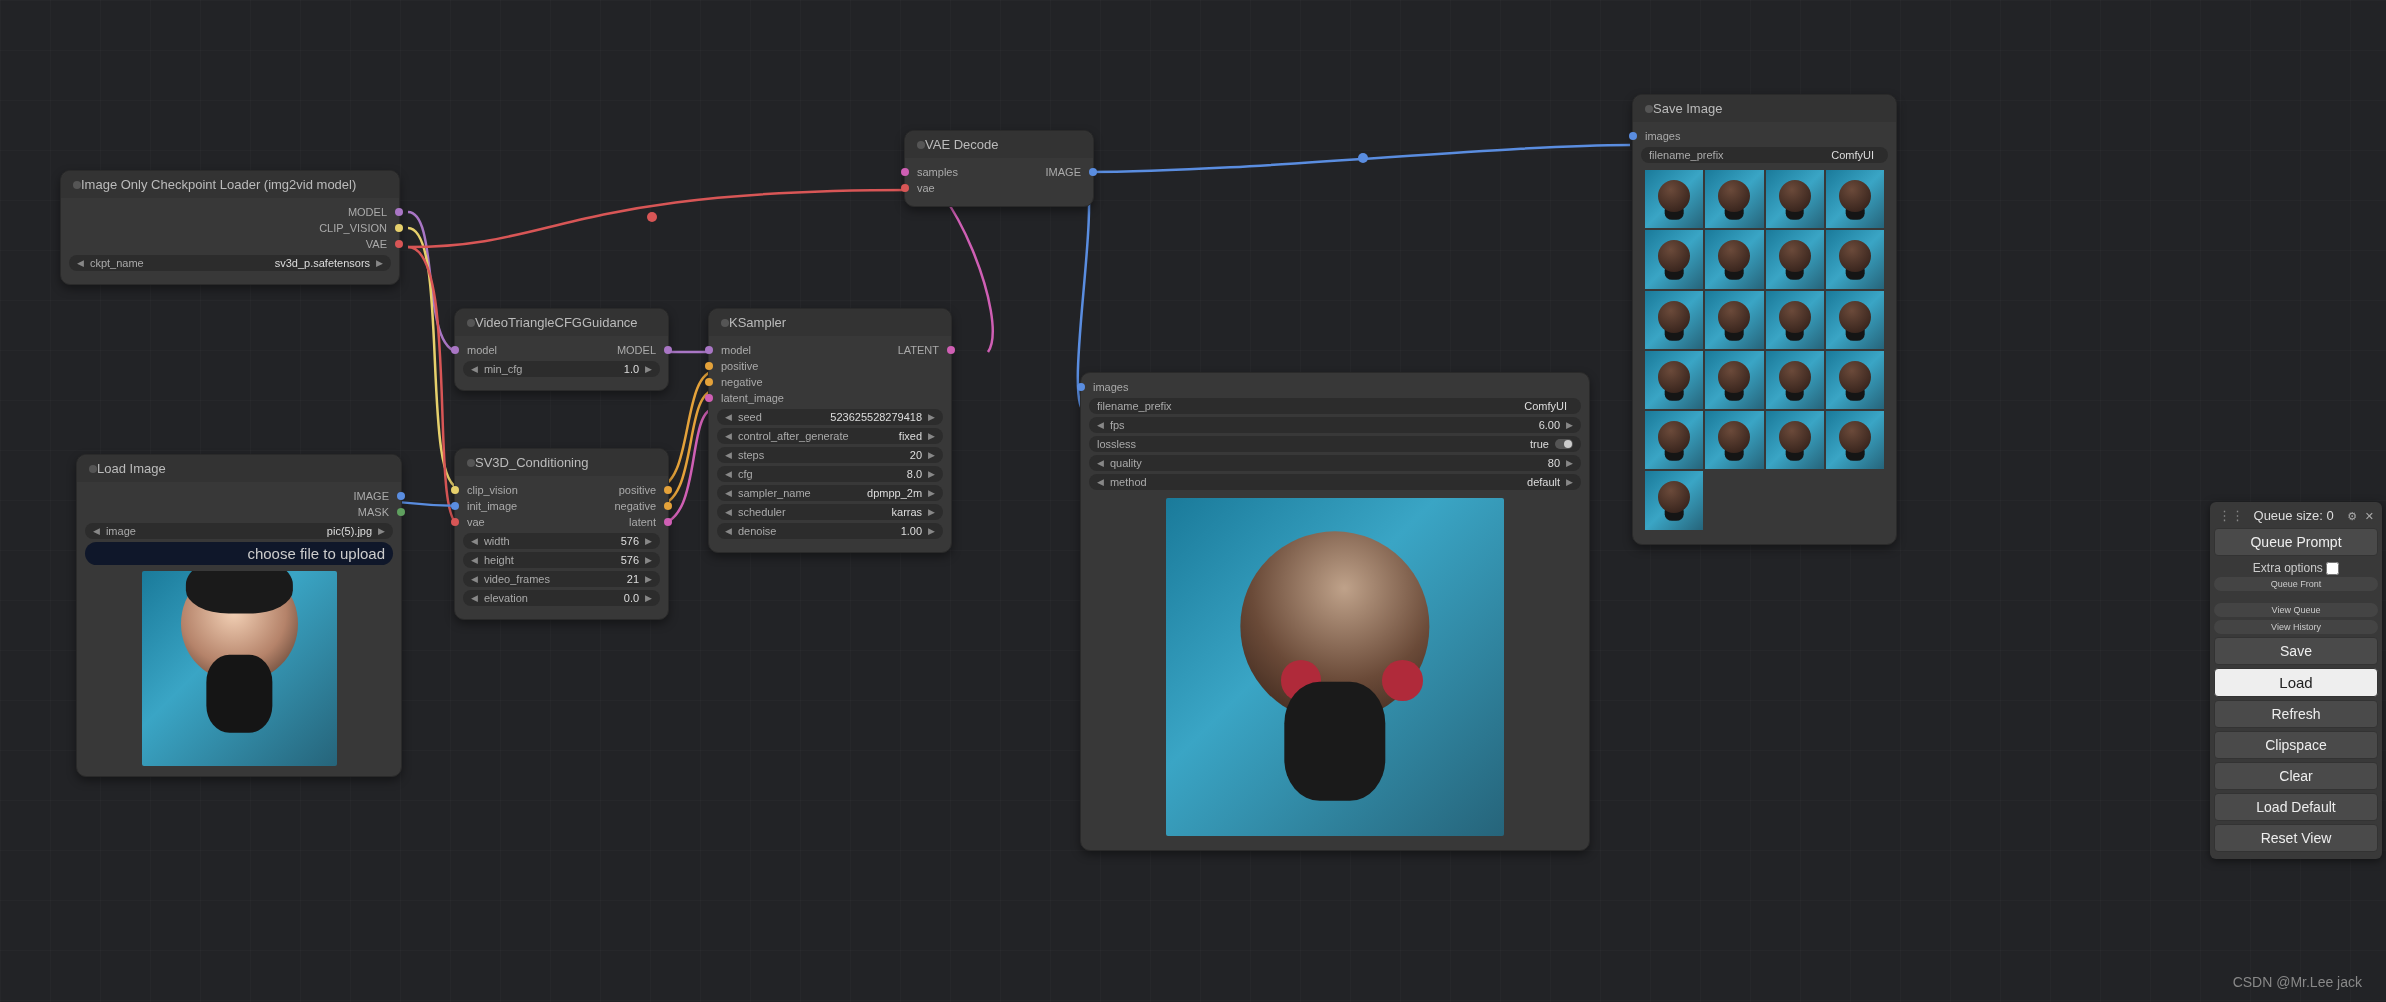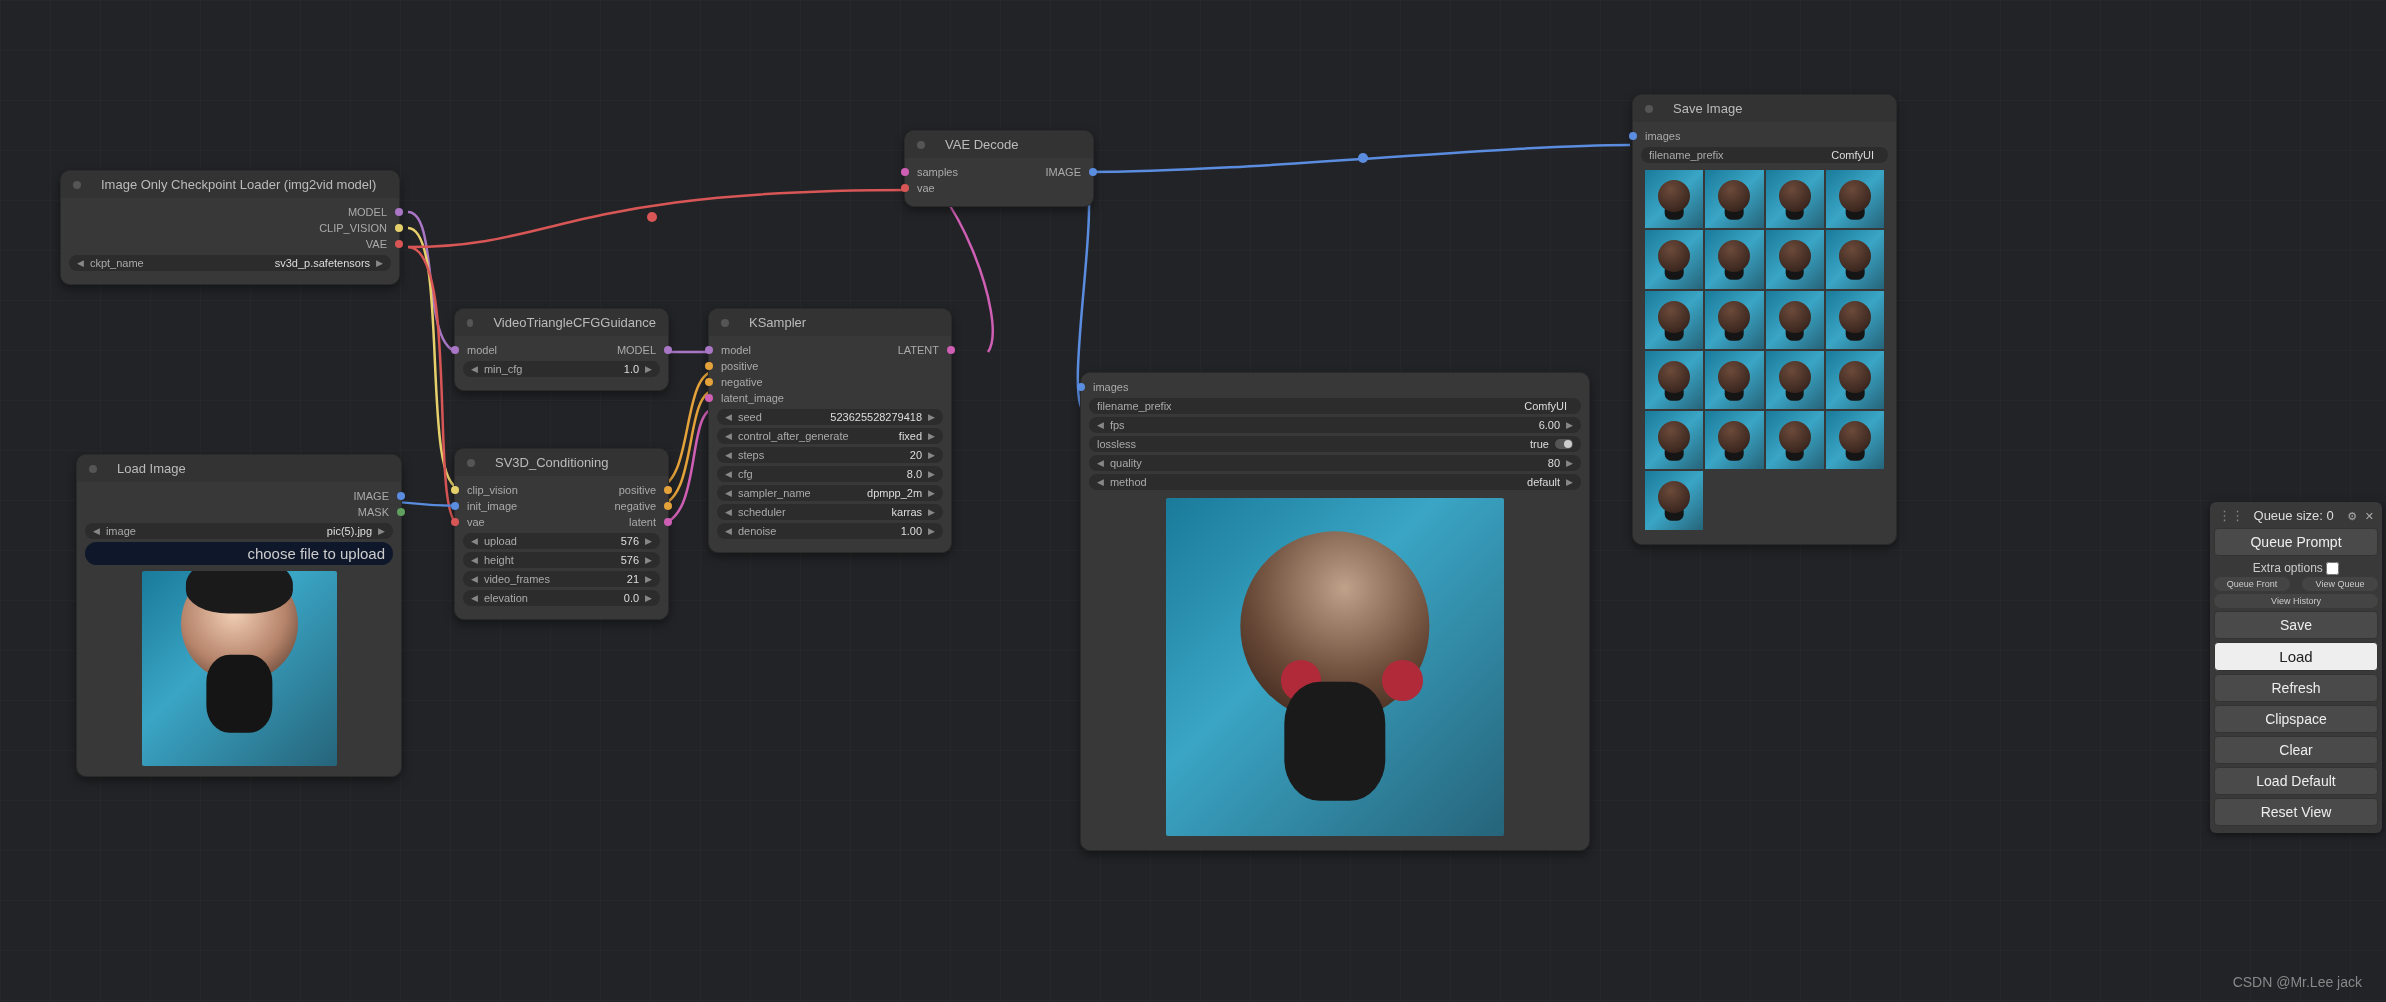--- a/index.html
+++ b/index.html
@@ -22,21 +22,21 @@
   position: absolute;
   background: #383838;
   border: 1px solid #2a2a2a;
   border-radius: 10px;
   box-shadow: 0 4px 10px rgba(0,0,0,0.4);
 }
 .node-titlebar {
   background: #333;
   border-radius: 10px 10px 0 0;
   padding: 6px 12px;
-  display: flex; align-items: center; gap: 20px;
+  display: flex; align-items: center; gap: 0;
 }
 .node-titlebar .dot { width: 8px; height: 8px; border-radius: 50%; background: #555; }
 .node-titlebar .title { color: #bbb; font-size: 13px; }
 .node-body { padding: 6px 8px 10px; }
 .port-row { display: flex; justify-content: space-between; align-items: center; padding: 2px 4px; font-size: 11px; position: relative; }
 .port-label { color: #aaa; }
 .port-dot { width: 8px; height: 8px; border-radius: 50%; position: absolute; top: 50%; transform: translateY(-50%); }
 .port-dot.in { left: -12px; }
 .port-dot.out { right: -12px; }
 .widget {
@@ -90,21 +90,21 @@
   box-shadow: 0 2px 8px rgba(0,0,0,0.5);
 }
 .side-row { display: flex; justify-content: space-between; align-items: center; padding: 2px 4px; }
 .grip { color: #888; }
 .icons span { color: #aaa; margin-left: 4px; font-size: 11px; }
 .big-btn {
   background: #4a4a4a; border: 1px solid #333; border-radius: 4px;
   text-align: center; padding: 5px 4px; margin: 3px 0; font-size: 14px; color: #eee;
 }
 .big-btn.selected { background: #eee; color: #222; font-size: 15px; }
-.pill-row { display: flex; gap: 12px; }
+.pill-row { display: flex; gap: 12px; flex-direction: column; }
 .pill { flex: 1; background: #444; border-radius: 10px; font-size: 9px; text-align: center; padding: 2px 4px; color: #ccc; }
 .extra { text-align: center; font-size: 12px; color: #ccc; padding: 2px 0; }
 .extra input { vertical-align: middle; }
 .watermark { position: absolute; right: 24px; bottom: 12px; color: #888; font-size: 14px; }
 
 
 .tog { width: 18px; height: 10px; border-radius: 5px; background: #555; position: relative; display: inline-block; }
 .tog::after { content:''; position:absolute; right:1px; top:1px; width:8px; height:8px; border-radius:50%; background:#ccc; }
 </style>
 </head>
@@ -245,21 +245,21 @@
         <span class="port-dot out" style="background:#e4a23a"></span>
       </div>
     <div class="port-row">
         <span class="port-dot in" style="background:#d85656"></span>
         <span class="port-label">vae</span>
         <span class="port-label">latent</span>
         <span class="port-dot out" style="background:#cf5fb4"></span>
       </div>
     <div class="widget">
         <span class="arrow">◀</span>
-        <span class="wlabel">upload</span>
+        <span class="wlabel">width</span>
         <span class="wval">576</span>
         <span class="arrow">▶</span>
       </div>
     <div class="widget">
         <span class="arrow">◀</span>
         <span class="wlabel">height</span>
         <span class="wval">576</span>
         <span class="arrow">▶</span>
       </div>
     <div class="widget">

